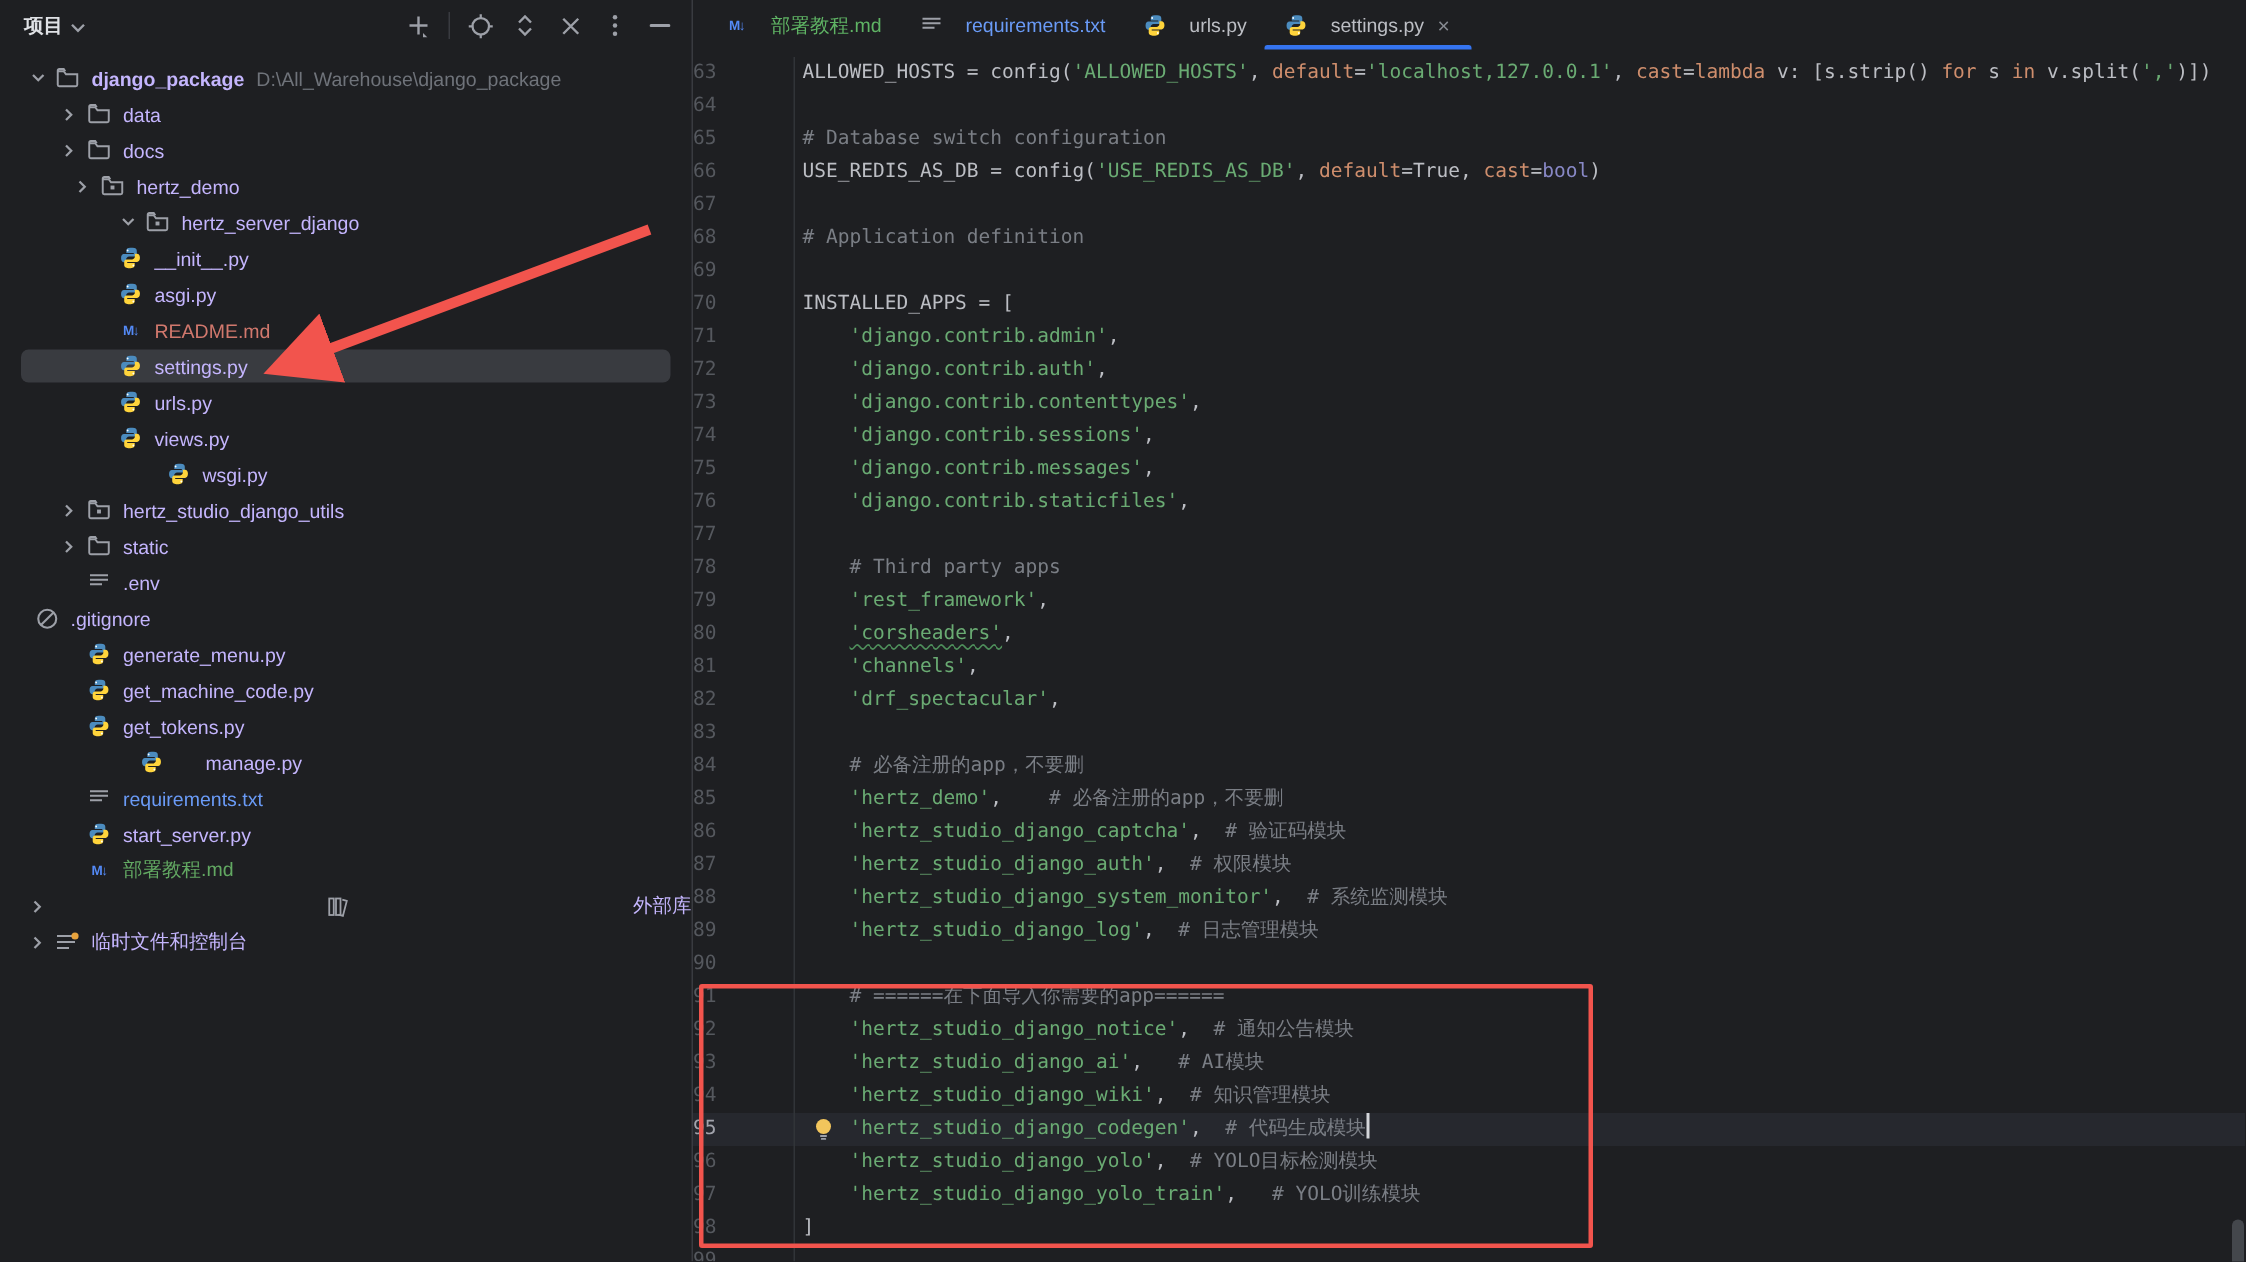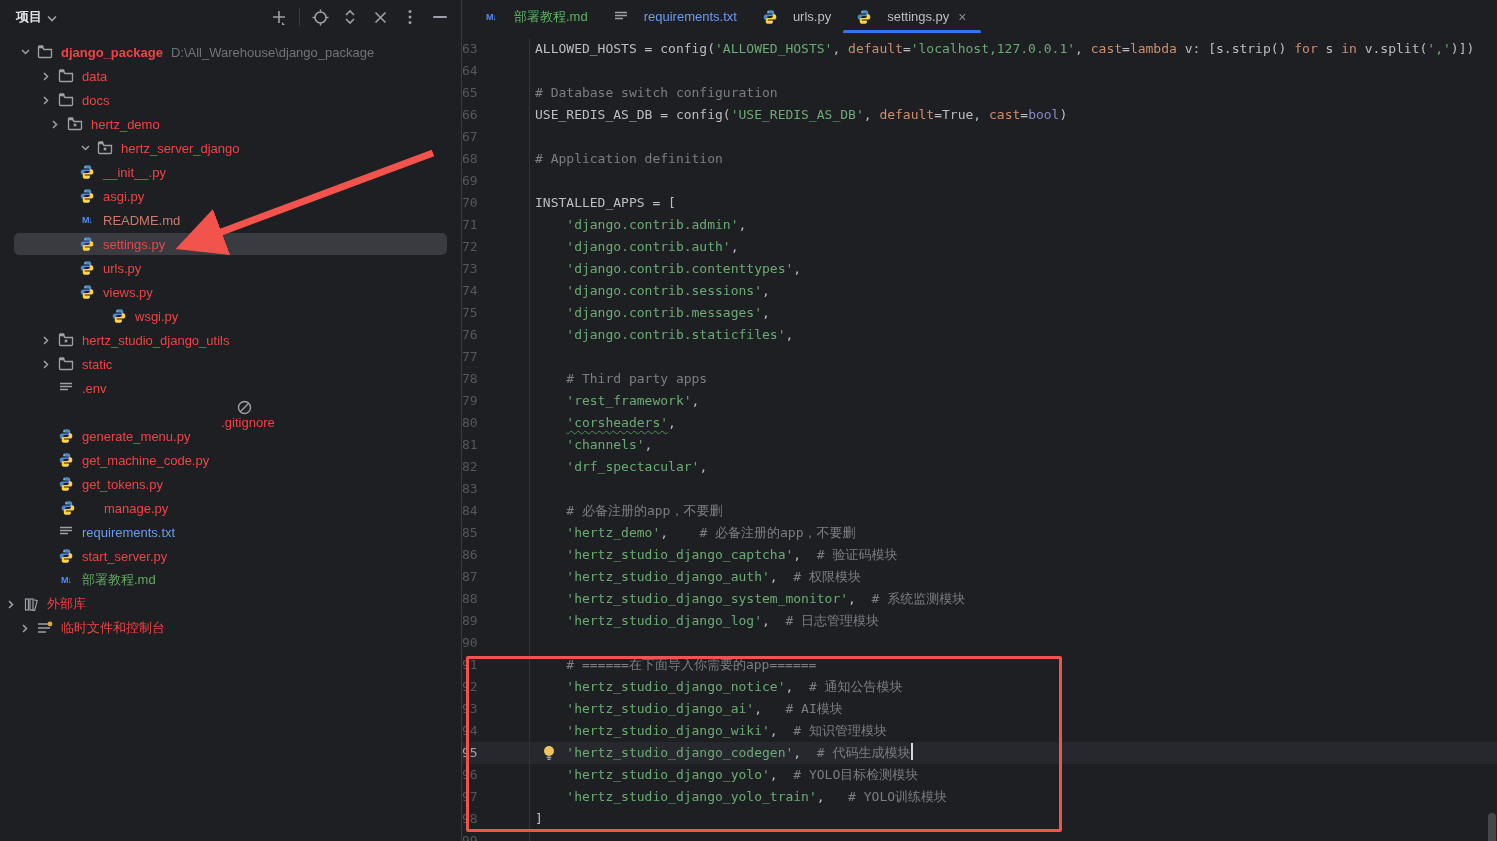--- a/index.html
+++ b/index.html
@@ -14,21 +14,21 @@
   .panel-actions { margin-left:auto; display:flex; align-items:center; gap:4px; }
   .tool-btn { width:26px; height:26px; display:flex; align-items:center; justify-content:center; border-radius:4px; color:#9da0a8; }
   .tool-btn svg { display:block; }
   .v-sep { width:1px; height:18px; background:#393b40; margin:0 3px; }
 
   .tree { padding-top:6px; font-size:13px; }
   .tree-row { position:relative; display:flex; align-items:center; height:24px; white-space:nowrap; cursor:pointer; }
   .tree-row .sel-bg { position:absolute; left:14px; right:14px; top:1px; bottom:1px; background:#393b40; border-radius:5px; }
   .chev { width:22px; min-width:22px; display:flex; justify-content:center; align-items:center; color:#9da0a8; }
   .ticon { width:18px; min-width:18px; height:18px; display:flex; align-items:center; justify-content:center; margin-right:7px; position:relative; }
-  .tlabel { color:#ef4444; position:relative; }
+  .tlabel { color:#c4b5fd; position:relative; }
   .tlabel.bold { font-weight:bold; }
   .tlabel.c-red   { color:#d1786d; }
   .tlabel.c-blue  { color:#6a9bf7; }
   .tlabel.c-green { color:#62a862; }
   .tpath { color:#6f737a; margin-left:8px; position:relative; }
   .mdicon { font-size:9px; font-weight:bold; color:#548af7; letter-spacing:-1px; }
 
   
   .editor { position:relative; flex:1; height:100%; background:#1e1f22; }
   .tabbar { display:flex; align-items:stretch; height:33px; padding-left:8px; }
@@ -295,21 +295,21 @@
         </div>
         <div class="tree-row" style="padding-left: 35px;">
           <span class="chev"></span>
           <span class="ticon">
             <svg width="14" height="12" viewBox="0 0 14 12">
               <path d="M1 1.5h12M1 4.5h12M1 7.5h8" stroke="#9da0a8" stroke-width="1.4"></path>
             </svg>
           </span>
           <span class="tlabel">.env</span>
         </div>
-        <div class="tree-row" style="padding-left: 35px; flex-direction: column;">
+        <div class="tree-row" style="">
           <span class="chev"></span>
           <span class="ticon">
             <svg width="15" height="15" viewBox="0 0 15 15">
               <circle cx="7.5" cy="7.5" r="6" fill="none" stroke="#9da0a8" stroke-width="1.4"></circle>
               <path d="M3.3 11.7L11.7 3.3" stroke="#9da0a8" stroke-width="1.4"></path>
             </svg>
           </span>
           <span class="tlabel">.gitignore</span>
         </div>
         <div class="tree-row" style="padding-left: 35px;">
@@ -341,21 +341,21 @@
           <span class="ticon">
             <svg width="16" height="16" viewBox="0 0 16 16">
               <path fill="#4b8bbe" d="M7.9 1.2c-2.1 0-2.7.9-2.7 1.9v1.5h5v.8H3.6c-1 0-1.9.9-1.9 2.7s.9 2.7 1.9 2.7h1.5V9c0-1.1.9-2 2-2h3.5c.9 0 1.6-.7 1.6-1.6V3.1c0-1-.9-1.9-2.7-1.9z"></path>
               <path fill="#ffd43b" d="M8.1 14.8c2.1 0 2.7-.9 2.7-1.9v-1.5h-5v-.8h6.6c1 0 1.9-.9 1.9-2.7S13.4 5.2 12.4 5.2h-1.5V7c0 1.1-.9 2-2 2H5.4c-.9 0-1.6.7-1.6 1.6v2.3c0 1 .9 1.9 2.7 1.9z"></path>
               <circle cx="6.1" cy="3" r=".6" fill="#fff"></circle>
               <circle cx="9.9" cy="13" r=".6" fill="#fff"></circle>
             </svg>
           </span>
           <span class="tlabel">get_tokens.py</span>
         </div>
-        <div class="tree-row" style="padding-left: 17px; gap: 20px;">
+        <div class="tree-row" style="padding-left: 50px; gap: 20px;">
           <span class="chev"></span>
           <span class="ticon">
             <svg width="16" height="16" viewBox="0 0 16 16">
               <path fill="#4b8bbe" d="M7.9 1.2c-2.1 0-2.7.9-2.7 1.9v1.5h5v.8H3.6c-1 0-1.9.9-1.9 2.7s.9 2.7 1.9 2.7h1.5V9c0-1.1.9-2 2-2h3.5c.9 0 1.6-.7 1.6-1.6V3.1c0-1-.9-1.9-2.7-1.9z"></path>
               <path fill="#ffd43b" d="M8.1 14.8c2.1 0 2.7-.9 2.7-1.9v-1.5h-5v-.8h6.6c1 0 1.9-.9 1.9-2.7S13.4 5.2 12.4 5.2h-1.5V7c0 1.1-.9 2-2 2H5.4c-.9 0-1.6.7-1.6 1.6v2.3c0 1 .9 1.9 2.7 1.9z"></path>
               <circle cx="6.1" cy="3" r=".6" fill="#fff"></circle>
               <circle cx="9.9" cy="13" r=".6" fill="#fff"></circle>
             </svg>
           </span>
           <span class="tlabel">manage.py</span>
@@ -381,21 +381,21 @@
           </span>
           <span class="tlabel">start_server.py</span>
         </div>
         <div class="tree-row" style="padding-left: 35px;">
           <span class="chev"></span>
           <span class="ticon">
             <span class="mdicon">M↓</span>
           </span>
           <span class="tlabel c-green">部署教程.md</span>
         </div>
-        <div class="tree-row" style="">
+        <div class="tree-row" style="padding-left: 14px; justify-content: space-between;">
           <span class="chev">
             <svg width="6" height="9" viewBox="0 0 6 9">
               <polyline points="1,1 4.5,4.5 1,8" fill="none" stroke="#9da0a8" stroke-width="1.5"></polyline>
             </svg>
           </span>
           <span class="ticon">
             <svg width="15" height="15" viewBox="0 0 15 15">
               <rect x="1.5" y="2" width="3" height="11" fill="none" stroke="#9da0a8" stroke-width="1.2"></rect>
               <rect x="6" y="2" width="3" height="11" fill="none" stroke="#9da0a8" stroke-width="1.2"></rect>
               <path d="M10.2 2.8l3 .8-2.6 10-3-.8" fill="none" stroke="#9da0a8" stroke-width="1.2"></path>

